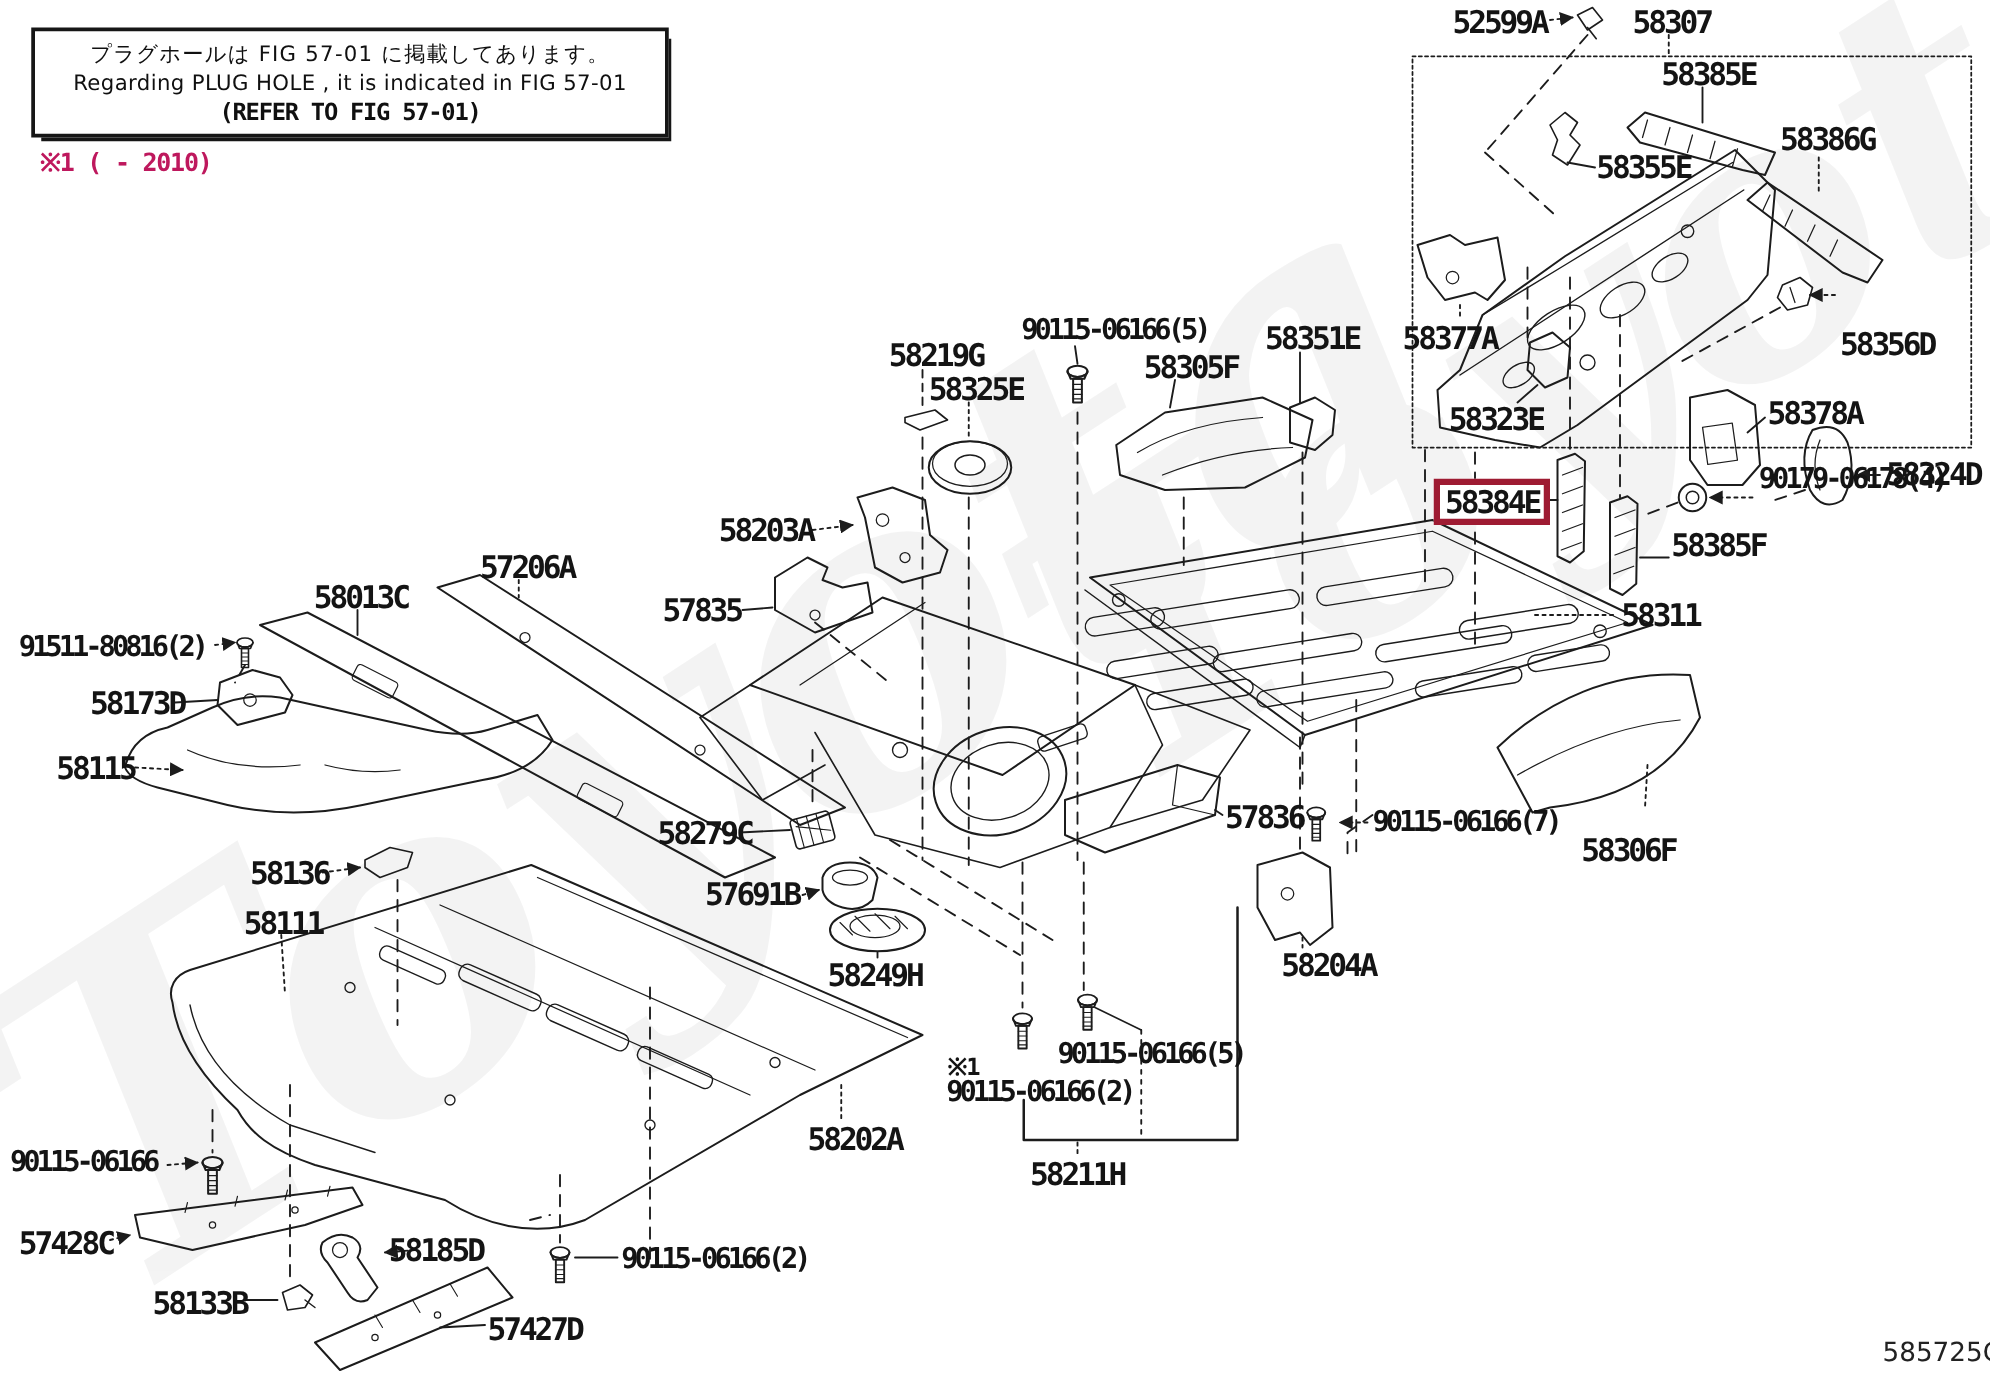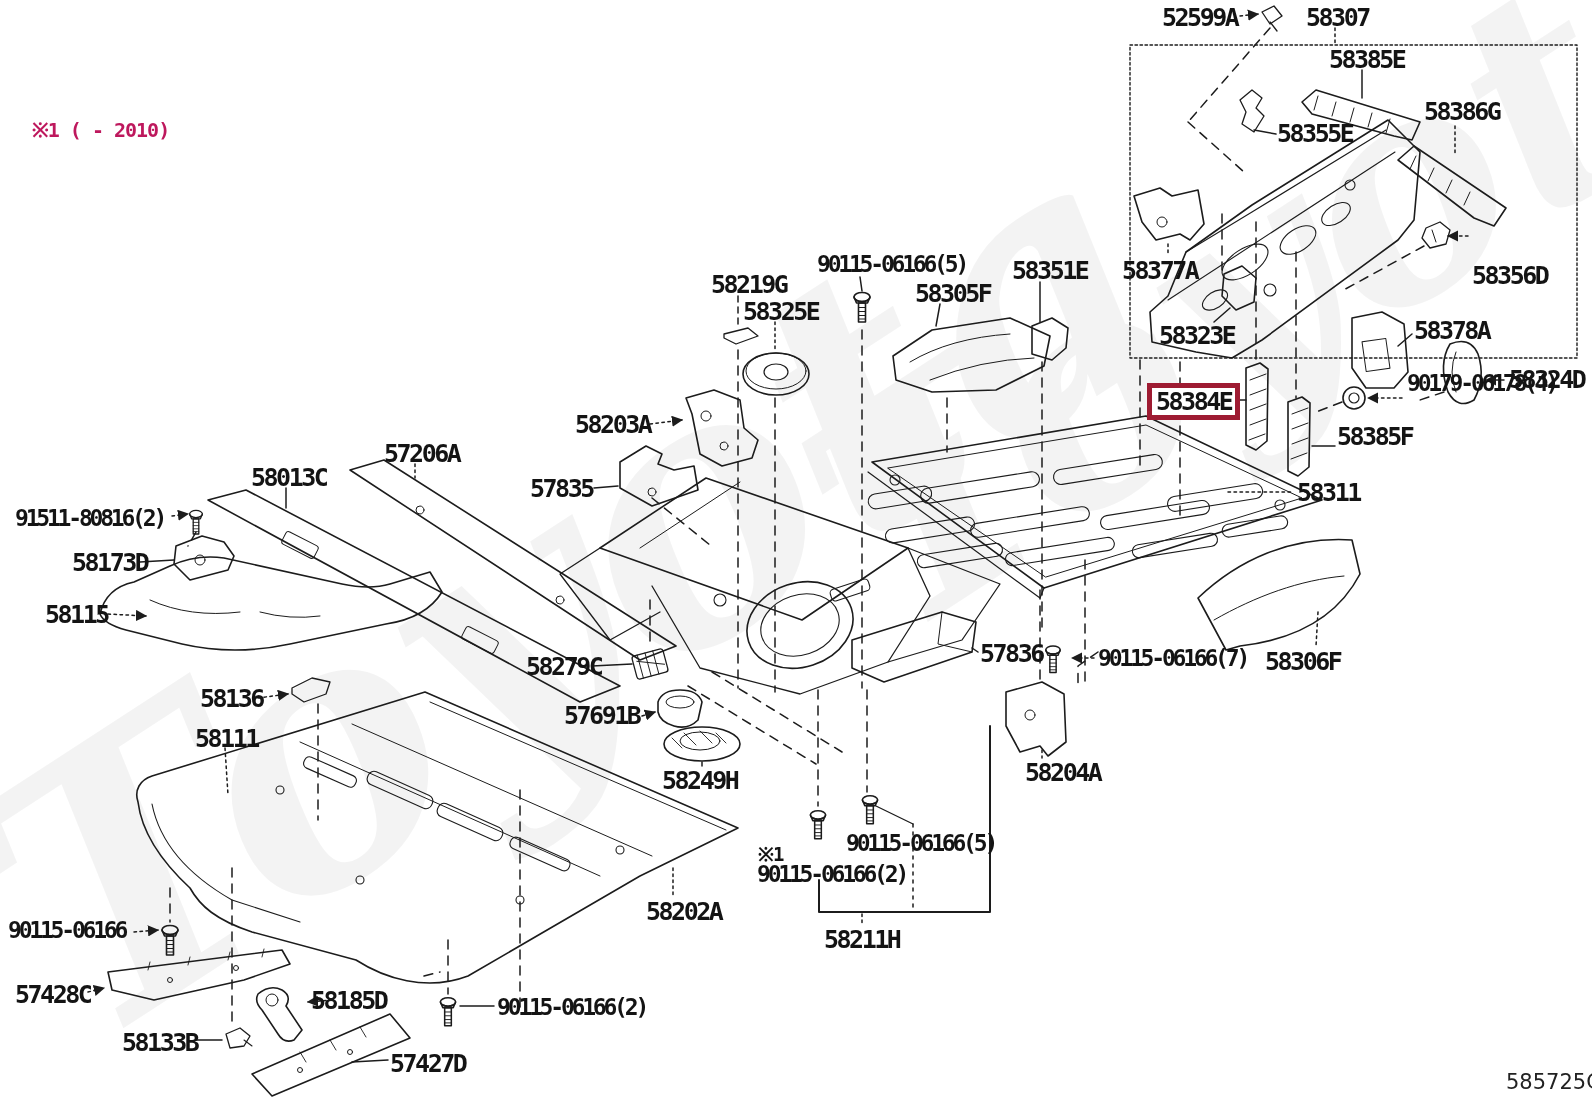--- a/index.html
+++ b/index.html
@@ -20,20 +20,25 @@
   .note-en{font-size:17px;font-family:"DejaVu Sans",sans-serif;letter-spacing:.3px;color:#101010;margin-top:2px;}
   .note-ref{font-size:19px;font-weight:bold;letter-spacing:-1px;color:#101010;margin-top:2px;}
   .asterisk-note{position:absolute;left:32px;top:116px;font-size:20px;font-weight:bold;
                  letter-spacing:-1px;color:#be185d;z-index:3;}
 </style>
 </head>
 <body>
 
 <div class="stage">
 
+  <div class="note-box">
+    <div class="note-jp">プラグホールは FIG 57-01 に掲載してあります。</div>
+    <div class="note-en">Regarding PLUG HOLE , it is indicated in FIG 57-01</div>
+    <div class="note-ref">(REFER TO FIG 57-01)</div>
+  </div>
   <div class="asterisk-note">※1 (        - 2010)</div>
 
   <svg class="art" width="1592" height="1099" viewBox="0 0 1592 1099" aria-hidden="true">
     <defs>
       <marker id="arr" viewBox="0 0 10 10" refX="9" refY="5" markerWidth="7.5" markerHeight="7.5" orient="auto-start-reverse">
         <path d="M0,0 L10,5 L0,10 z" fill="#1c1c1c"></path>
       </marker>
       <g id="bolt">
         <ellipse cx="0" cy="0" rx="8" ry="4.5"></ellipse>
         <path d="M-8,0 a8,4.5 0 0 0 16,0 l-2.5,6 h-11 z"></path>
@@ -348,21 +353,21 @@
       <span class="part-label long" style="left: 15px; top: 507px;">91511-80816(2)</span>
       <span class="part-label" style="left: 72px; top: 550px;">58173D</span>
       <span class="part-label" style="left: 45px; top: 602px;">58115</span>
       <span class="part-label" style="left: 526px; top: 654px;">58279C</span>
       <span class="part-label" style="left: 200px; top: 686px;">58136</span>
       <span class="part-label" style="left: 195px; top: 726px;">58111</span>
       <span class="part-label" style="left: 564px; top: 703px;">57691B</span>
       <span class="part-label" style="left: 662px; top: 768px;">58249H</span>
       <span class="part-label" style="left: 980px; top: 641px;">57836</span>
       <span class="part-label long" style="left: 1098px; top: 647px;">90115-06166(7)</span>
-      <span class="part-label" style="left: 1265px; top: 649px;">58306F</span>
+      <span class="part-label" style="left: 1265px; top: 668px;">58306F</span>
       <span class="part-label" style="left: 1025px; top: 760px;">58204A</span>
       <span class="part-label long" style="left: 846px; top: 832px;">90115-06166(5)</span>
       <span class="part-label ref" style="left: 758px; top: 845px;">※1</span>
       <span class="part-label long" style="left: 757px; top: 863px;">90115-06166(2)</span>
       <span class="part-label" style="left: 646px; top: 899px;">58202A</span>
       <span class="part-label" style="left: 824px; top: 927px;">58211H</span>
       <span class="part-label long" style="left: 8px; top: 919px;">90115-06166</span>
       <span class="part-label" style="left: 15px; top: 982px;">57428C</span>
       <span class="part-label" style="left: 311px; top: 988px;">58185D</span>
       <span class="part-label" style="left: 122px; top: 1030px;">58133B</span>

